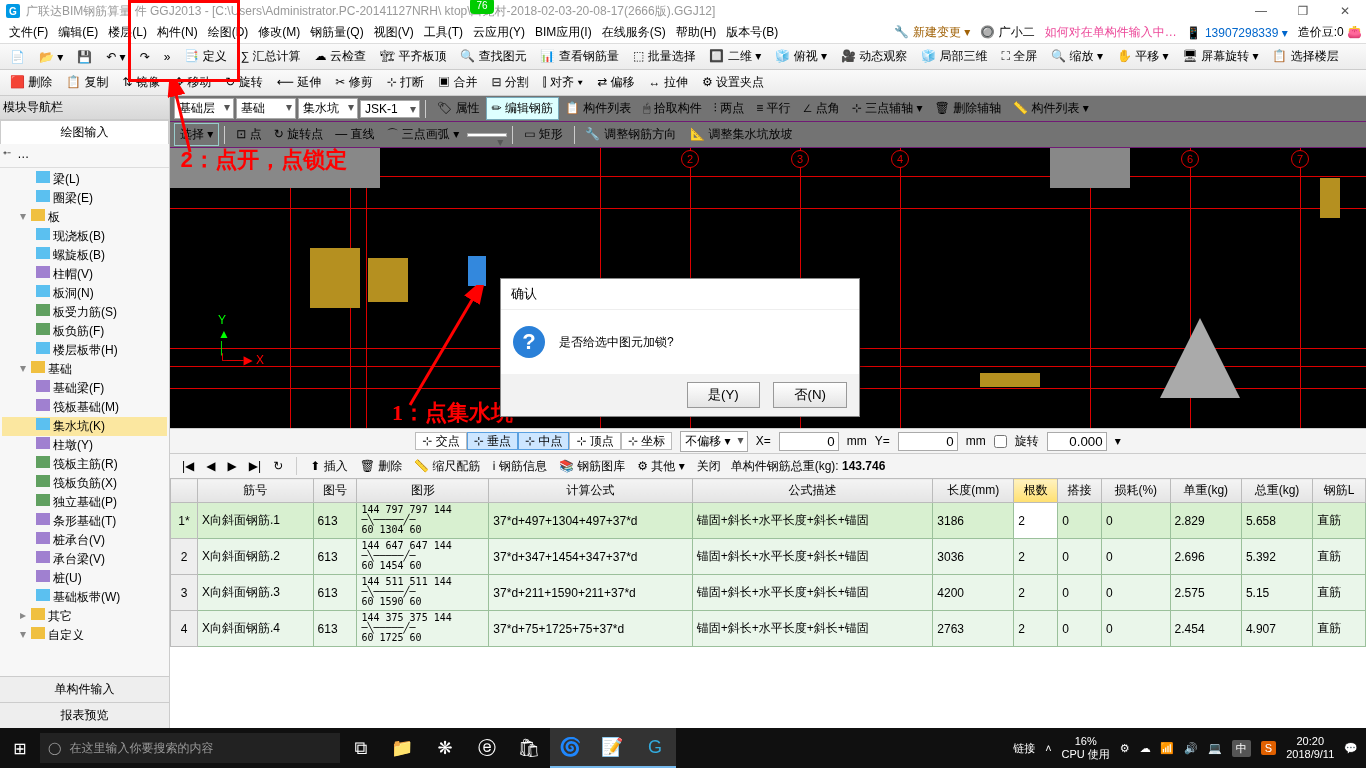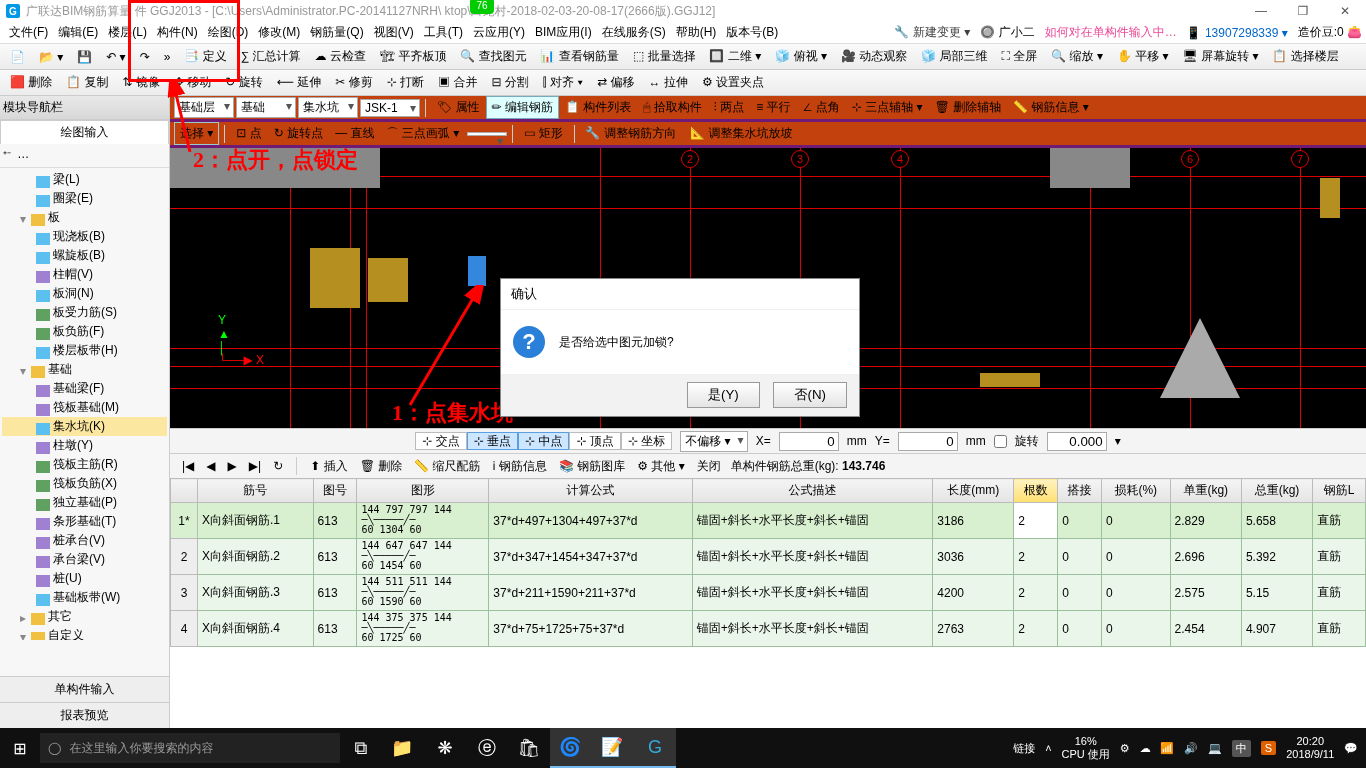--- a/index.html
+++ b/index.html
@@ -11,51 +11,51 @@
 .titlebar .title-text { flex: 1; font-size: 12px; }
 .titlebar .badge { position:absolute; left:470px; top:-2px; width:24px; height:16px; background:#0c0; border-radius:4px; color:#fff; text-align:center; font-size:10px; line-height:16px;}
 .titlebar .wbtns { display:flex; gap:12px; color:#555; }
 .titlebar .wbtns span { cursor:pointer; width:30px; text-align:center; }
 
 
 .menubar { height: 22px; background: #fff; display:flex; align-items:center; padding: 0 4px; border-bottom: 1px solid #ddd; }
 .menubar .menu-item { padding: 0 5px; cursor:pointer; }
 .menubar .spacer { flex:1; }
 .menubar .right-info { display:flex; align-items:center; gap:10px; }
-.menubar .new-change { color:#404040; }
+.menubar .new-change { color:#a16207; }
 .menubar .orange-link { color:#ec4899; }
 .menubar .phone { color:#0066cc; }
 
 
 .toolbar { height: 26px; background: linear-gradient(#fafafa,#ececec); border-bottom:1px solid #ccc; display:flex; align-items:center; padding: 0 4px; gap:2px; }
 .tbtn { padding: 2px 5px; display:inline-flex; align-items:center; gap:3px; cursor:pointer; border:1px solid transparent; white-space:nowrap; }
 .tsep { width:1px; height:18px; background:#ccc; margin:0 3px; }
 
 
 .left-panel { position:absolute; left:0; top:96px; width:170px; bottom:40px; background:#f7f7f7; border-right:1px solid #ccc; }
 .lp-header { background:linear-gradient(#e8e8e8,#d8d8d8); text-align:left; padding:3px; border-bottom:1px solid #ccc; }
 .lp-btns { display:flex; }
 .lp-btns div { flex:1; text-align:center; padding:3px 0; border:1px solid #ccc; background:#f0f0f0; cursor:pointer; }
 .lp-btns div.active { background:#fff; border-bottom:none; }
 .lp-toolbar { padding:3px; display:flex; gap:6px; border-bottom:1px solid #ddd; }
 .tree { overflow-y:auto; height: calc(100% - 160px); padding:2px; }
-.tree-item { padding:1px 0 1px 18px; cursor:pointer; display:flex; align-items:flex-end; gap:3px; white-space:nowrap; }
+.tree-item { padding:1px 0 1px 18px; cursor:pointer; display:flex; align-items:flex-start; gap:3px; white-space:nowrap; }
 .tree-item.l2 { padding-left: 34px; }
 .tree-item.sel { background:#fbe7a0; }
 .tree-item.folder::before { content:"▸"; color:#888; margin-right:2px; }
 .tree-item.folder.open::before { content:"▾"; }
 .ticon-sm { width:14px; height:12px; display:inline-block; }
 .lp-bottom { position:absolute; bottom:0; left:0; right:0; }
 .lp-bottom div { text-align:center; padding:4px; border-top:1px solid #ccc; background:#eee; cursor:pointer; }
 
 
 .main-area { position:absolute; left:170px; right:0; top:96px; bottom:40px; display:flex; flex-direction:column; }
 
 
-.ctx-bar { height:26px; background:#c2410c; border-bottom:3px solid #701a75; display:flex; align-items:center; padding:0 4px; gap:2px; }
+.ctx-bar { height:26px; background:#737373; border-bottom:1px solid #701a75; display:flex; align-items:center; padding:0 4px; gap:2px; }
 .combo { border:1px solid #aaa; background:#fff; padding:1px 16px 1px 4px; position:relative; min-width:60px; display:inline-block; }
 .combo::after { content:"▾"; position:absolute; right:3px; color:#555; }
 
 .canvas { flex: 0 0 280px; background:#000; position:relative; overflow:hidden; }
 .canvas .grid-h { position:absolute; left:0; right:0; height:1px; background:#d00; }
 .canvas .grid-v { position:absolute; top:0; bottom:0; width:1px; background:#d00; }
 .canvas .bubble { position:absolute; width:18px; height:18px; border:1px solid #d00; border-radius:50%; color:#d00; font-size:11px; text-align:center; line-height:16px; background:#000;}
 .canvas .axis { position:absolute; }
 .canvas .shape-rect { position:absolute; background:#b59020; }
 .canvas .shape-gray { position:absolute; background:#888; }
@@ -220,21 +220,21 @@
 </div>
 
 <div class="main-area">
 
   <div class="ctx-bar">
     <span class="combo">基础层</span>
     <span class="combo">基础</span>
     <span class="combo">集水坑</span>
     <span class="combo">JSK-1</span>
     <span class="tsep"></span>
-    <span id="ctxbtns"><span class="tbtn">🏷 属性</span><span class="tbtn" style="border:1px solid #7ab;background:#dff">✏ 编辑钢筋</span><span class="tbtn">📋 构件列表</span><span class="tbtn">🖱 拾取构件</span><span class="tbtn">⫶ 两点</span><span class="tbtn">≡ 平行</span><span class="tbtn">∠ 点角</span><span class="tbtn">⊹ 三点辅轴 ▾</span><span class="tbtn">🗑 删除辅轴</span><span class="tbtn">📏 钢筋信息 ▾</span></span>
+    <span id="ctxbtns"><span class="tbtn">🏷 属性</span><span class="tbtn" style="border:1px solid #7ab;background:#dff">✏ 编辑钢筋</span><span class="tbtn">📋 构件列表</span><span class="tbtn">🖱 拾取构件</span><span class="tbtn">⫶ 两点</span><span class="tbtn">≡ 平行</span><span class="tbtn">∠ 点角</span><span class="tbtn">⊹ 三点辅轴 ▾</span><span class="tbtn">🗑 删除辅轴</span><span class="tbtn">📏 构件列表 ▾</span></span>
   </div>
 
   <div class="ctx-bar">
     <span class="tbtn" style="border:1px solid #9cc;">选择 ▾</span>
     <span class="tsep"></span>
     <span id="drawitems"><span class="tbtn">⊡ 点</span><span class="tbtn">↻ 旋转点</span><span class="tbtn">— 直线</span><span class="tbtn">⌒ 三点画弧 ▾</span></span>
     <span class="combo" style="min-width:40px"></span>
     <span class="tsep"></span>
     <span class="tbtn">▭ 矩形</span>
     <span class="tsep"></span>
@@ -398,21 +398,21 @@
 
 <div class="anno-box" style="left:128px; top:0px; width:112px; height:82px;"></div>
 <svg class="anno-arrow" style="left:150px;top:82px;" width="60" height="80">
   <defs>
       <marker id="ah1" markerWidth="10" markerHeight="10" refX="2" refY="3" orient="auto">
         <path d="M0,0 L0,6 L9,3 z" fill="red"></path>
       </marker>
     </defs>
   <line x1="40" y1="70" x2="25" y2="8" stroke="red" stroke-width="3" marker-end="url(#ah1)"></line>
 </svg>
-<div class="anno-text" style="left:193px; top:145px;">2：点开，点锁定</div>
+<div class="anno-text" style="left:180px; top:145px;font-family:Liberation Mono, monospace;">2：点开，点锁定</div>
 <svg class="anno-arrow" style="left:390px;top:285px;" width="100" height="130">
   <defs>
       <marker id="ah2" markerWidth="10" markerHeight="10" refX="2" refY="3" orient="auto">
         <path d="M0,0 L0,6 L9,3 z" fill="red"></path>
       </marker>
     </defs>
   <line x1="20" y1="120" x2="85" y2="10" stroke="red" stroke-width="3" marker-end="url(#ah2)"></line>
 </svg>
 <div class="anno-text" style="left:392px; top:398px;">1：点集水坑</div>
 

